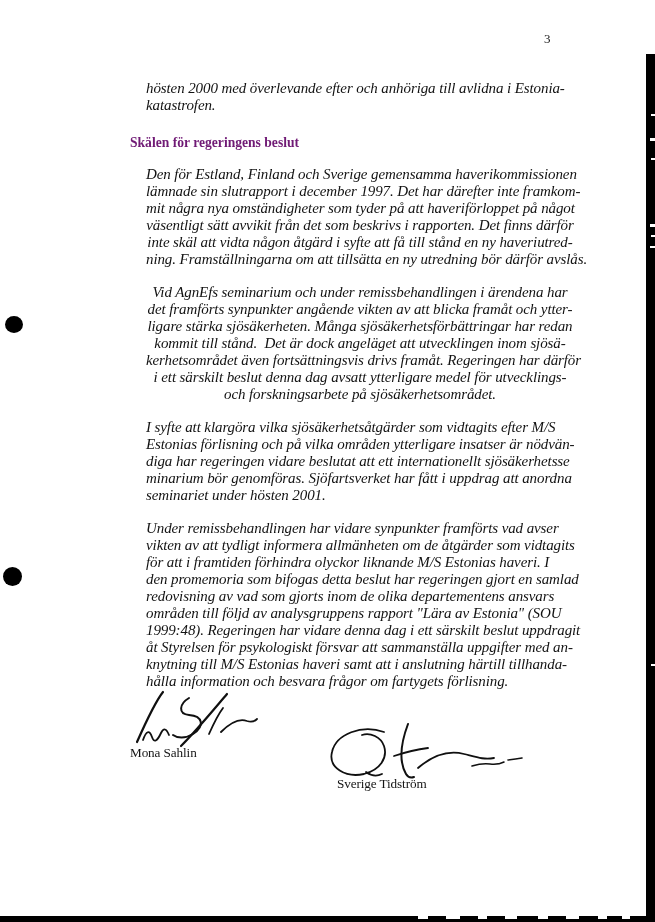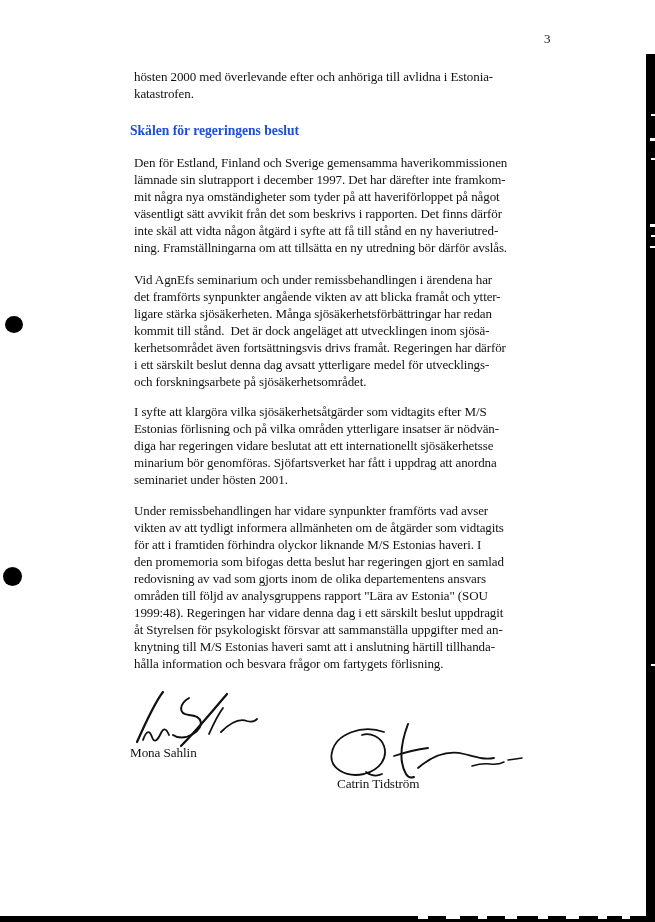--- a/index.html
+++ b/index.html
@@ -12,35 +12,36 @@
     color:#0f0f0f;
   }
   .page-number{
     position:absolute;left:544px;top:31px;
     font-size:13px;color:#161616;
   }
   .textblock{
     position:absolute;left:130px;top:64px;width:460px;
   }
   .body-text{
-    margin:4px;
-    font-size:13px;
+    margin:16px;
+    font-size:15px;
     line-height:17px;
     letter-spacing:-0.1px;
     white-space:pre;
     color:#121212;
+    font-style:italic;
   }
   .heading{
     margin:20px 0 0 0;
     font-size:13.6px;
     line-height:17px;
     font-weight:bold;
-    color:#1d4ed8;
+    color:#701a75;
   }
-  .mt15{margin-top:15px;}
+  .mt15{margin-top:15px;text-align:center;}
   .mt13{margin-top:13px;}
   .mt14{margin-top:14px;}
   .closing{margin-top:11px;}
   .sig-svg{position:absolute;}
   .sig-label{
     position:absolute;
     font-size:13.2px;line-height:16px;color:#141414;letter-spacing:-0.1px;
   }
   .hole-punch{
     position:absolute;background:#000;border-radius:50%;
@@ -126,21 +127,21 @@
 
   <svg class="sig-svg" style="left:322px;top:716px;" width="205" height="74" viewBox="0 0 205 74">
     <path class="sig-path" stroke-width="1.8" d="M62,16 C40,8 14,18 10,36 C6,52 24,62 42,58 C58,54 66,42 62,30 C59,21 48,16 40,19"></path>
     <path class="sig-path" stroke-width="1.8" d="M44,56 q 8,6 16,2"></path>
     <path class="sig-path" stroke-width="2.0" d="M86,8 C80,24 76,44 84,58 q 3,5 8,3"></path>
     <path class="sig-path" stroke-width="1.8" d="M72,40 q 18,-6 34,-8"></path>
     <path class="sig-path" stroke-width="1.8" d="M96,52 C110,40 126,34 142,38 C154,41 162,44 172,42"></path>
     <path class="sig-path" stroke-width="1.6" d="M150,50 q 10,-3 18,-2 q 8,1 14,-2"></path>
     <path class="sig-path" stroke-width="1.6" d="M186,44 q 8,-1 14,-2"></path>
   </svg>
-  <div class="sig-label" style="left:337px;top:776px;">Catrin Tidström</div>
+  <div class="sig-label" style="left:337px;top:776px;">Sverige Tidström</div>
 
   <div class="hole-punch hp1"></div>
   <div class="hole-punch hp2"></div>
 
   <div class="right-bar">
     <div class="notch rn1"></div>
       <div class="notch rn2"></div>
       <div class="notch rn3"></div>
     <div class="notch rn4"></div>
       <div class="notch rn5"></div>

